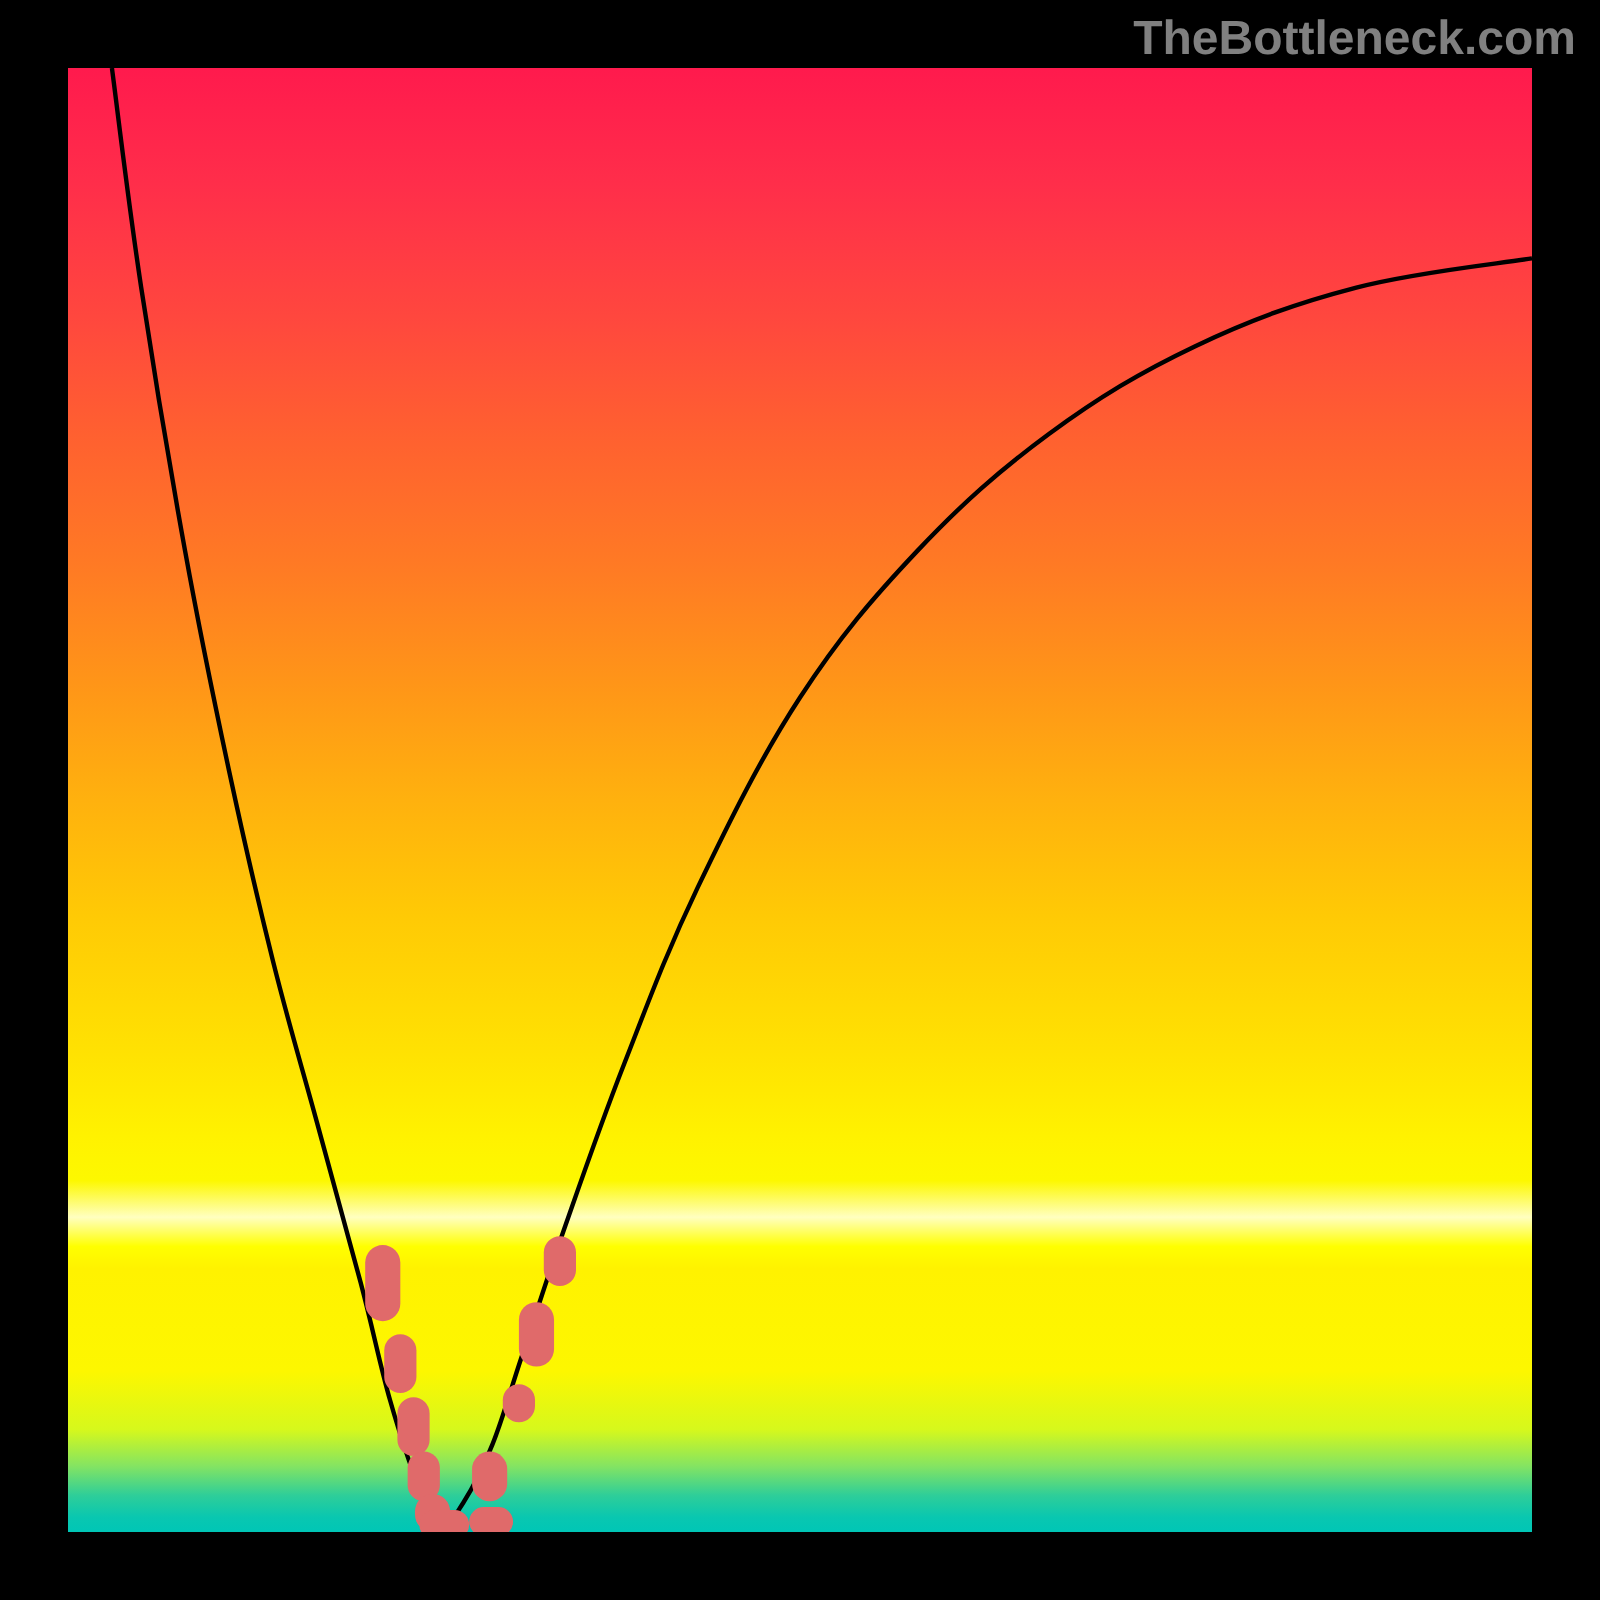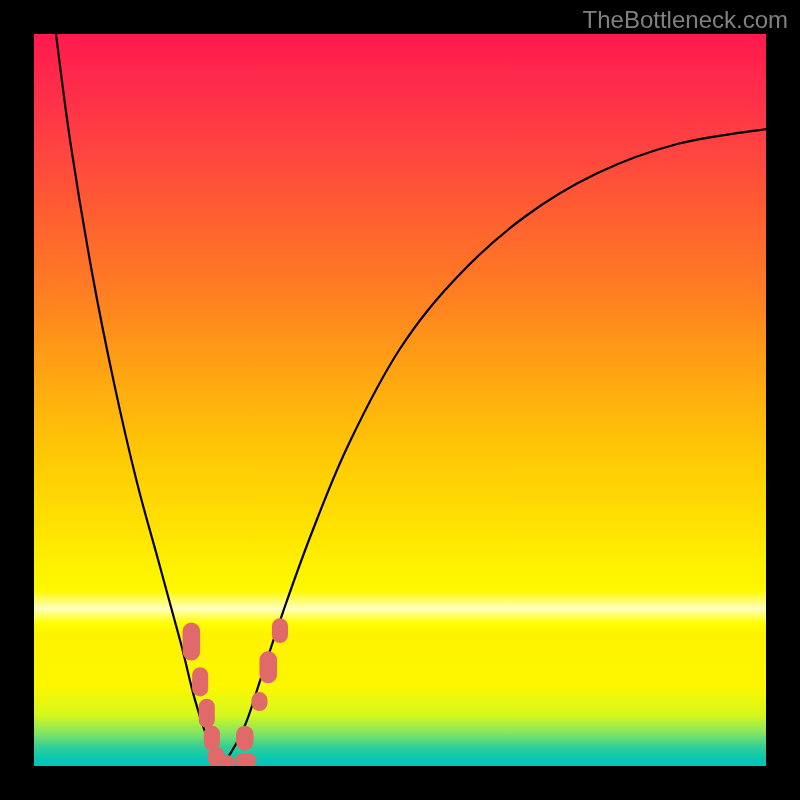--- a/index.html
+++ b/index.html
@@ -8,21 +8,21 @@
     background: #000;
     position: relative;
     font-family: Arial, Helvetica, sans-serif;
   }
   .watermark {
     position: absolute;
     top: 6px;
     right: 12px;
     color: #808080;
     font-size: 24px;
-    font-weight: 400;
+    font-weight: 700;
     z-index: 10;
   }
   .plot-area {
     position: absolute;
     left: 34px;
     top: 34px;
     width: 732px;
     height: 732px;
     background: linear-gradient(
       to bottom,

